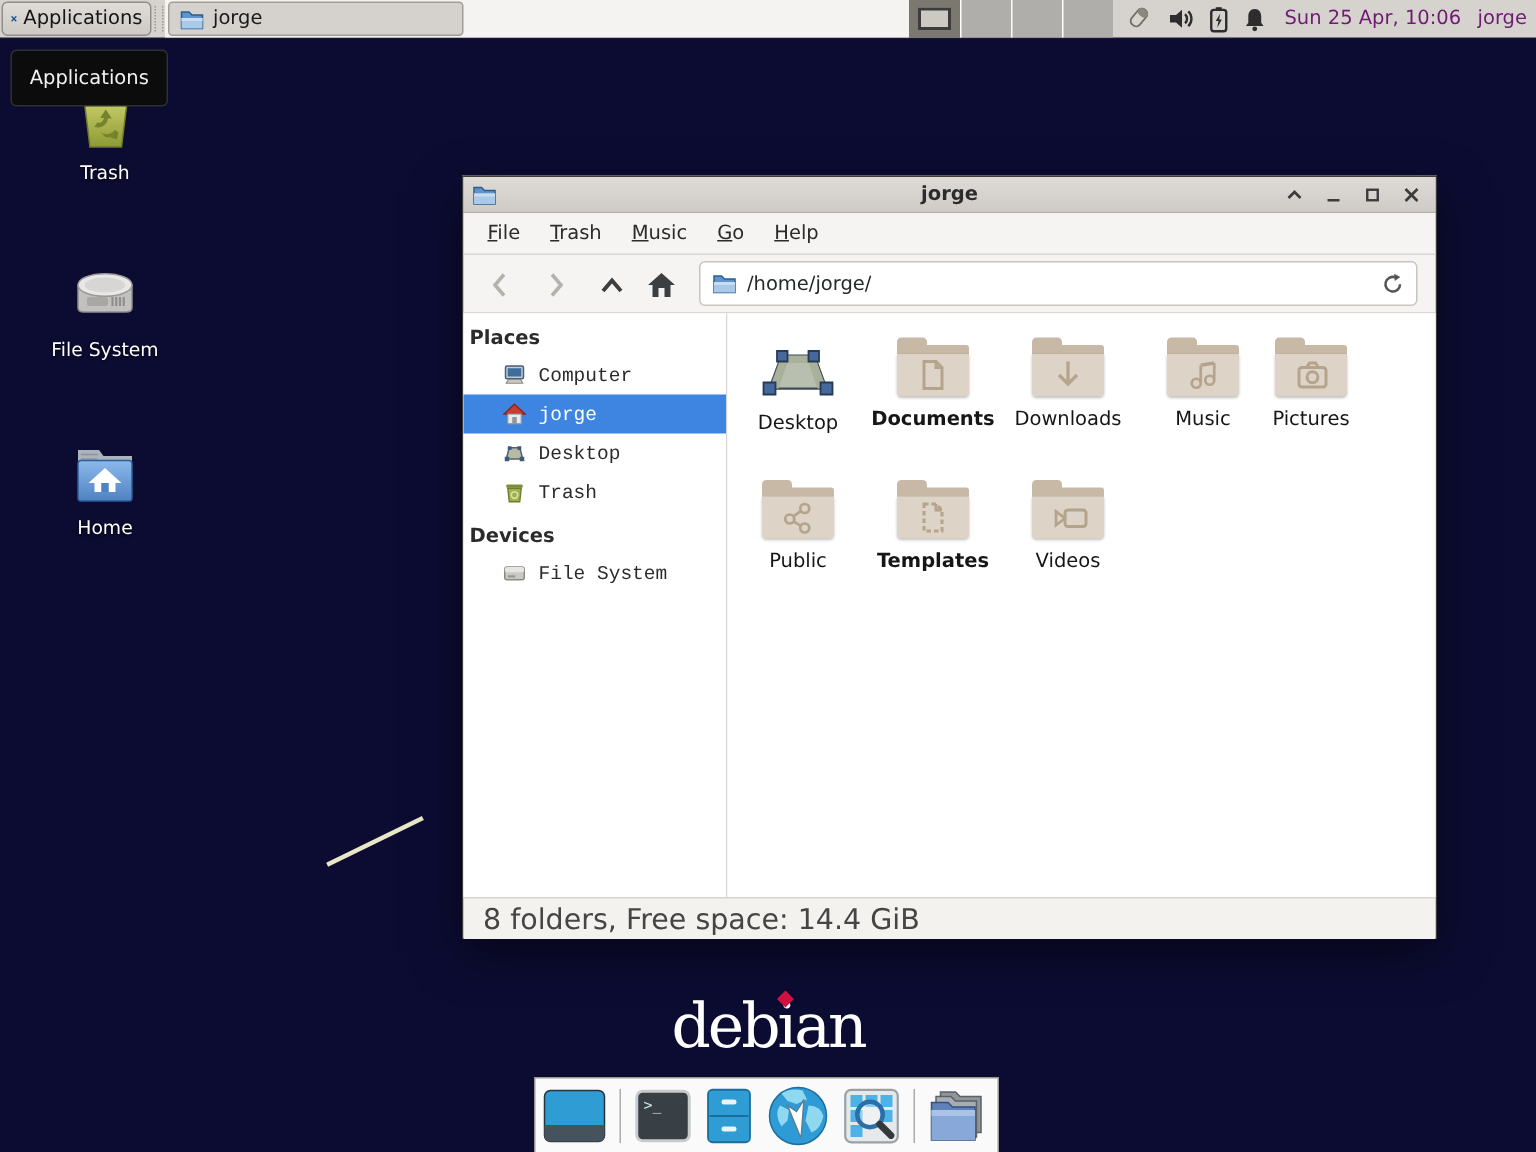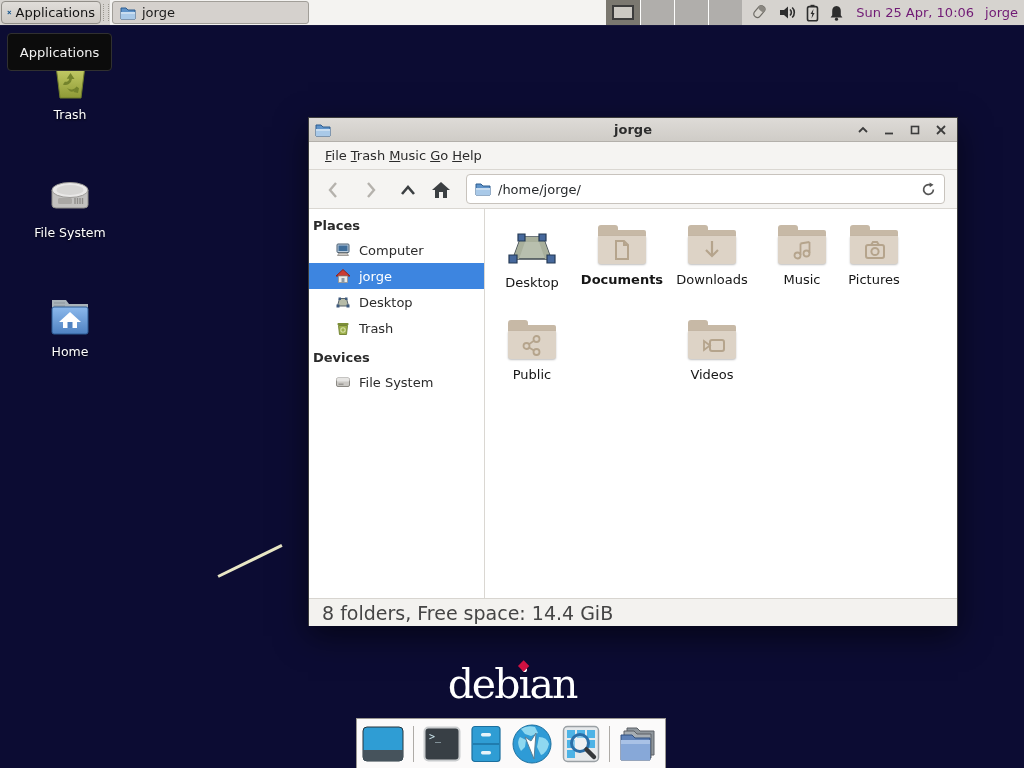--- a/index.html
+++ b/index.html
@@ -53,37 +53,37 @@
             box-shadow:0 10px 30px rgba(0,0,0,.55); }
   .titlebar { position:relative; height:24px; background:linear-gradient(#dedbd7,#cfccc7);
               border-bottom:1px solid #b3b0ab; display:flex; align-items:center; }
   .titlebar .ticon { margin-left:6px; }
   .title { position:absolute; left:0; right:0; text-align:center; font-weight:bold;
            font-size:13px; color:#2c2c2c; }
   .winctl { position:absolute; right:10px; top:0; height:24px; display:flex; gap:13px; align-items:center; }
   .winctl .wbtn { width:13px; height:13px; display:flex; align-items:center; justify-content:center; }
 
   .menubar { height:28px; background:#f5f4f2; border-bottom:1px solid #dad7d2;
-             display:flex; align-items:center; padding-left:14px; }
+             display:flex; align-items:center; padding-left:14px; gap:16px; }
   .menu-item { display:inline-block; font-size:13px; color:#2b2b2b; padding:2px 2px; }
   .menu-item::first-letter { text-decoration:underline; }
 
   .toolbar { position:relative; height:39px; background:#f5f4f2; border-bottom:1px solid #dad7d2; }
   .tbtn { position:absolute; top:7px; width:26px; height:25px; display:flex; align-items:center; justify-content:center; }
   #tb-back { left:11px; } #tb-fwd { left:49px; } #tb-up { left:86px; } #tb-home { left:119px; }
   .pathbar { position:absolute; left:157px; top:4px; width:479px; height:30px; background:#fff;
              border:1px solid #c8c3bd; border-radius:4px; display:flex; align-items:center;
              gap:7px; padding:0 8px; }
   .pathtext { flex:1; font-size:13px; color:#26292c; }
 
   .wbody { position:relative; height:389px; display:flex; background:#fff; }
   .sidebar { position:relative; width:176px; border-right:1px solid #dad7d2; background:#fff; flex:none; }
   .sb-header { padding:9px 0 4px 4px; font-weight:bold; font-size:13px; color:#2b2b2b; }
   .sb-item { height:26px; display:flex; align-items:center; gap:8px; padding-left:26px;
-             font-size:13px; color:#2b2b2b; }
+             font-size:13px; color:#2b2b2b;font-family:Liberation Mono, monospace; }
   .sb-item.selected { background:#3d85e0; color:#fff; }
   .main { position:relative; flex:1; background:#fff; }
   .cell { position:absolute; width:90px; display:flex; flex-direction:column; align-items:center; }
   .cell .clabel { margin-top:8px; font-size:13px; color:#161616; }
   .r1 { top:16px; } .r2 { top:111px; }
   .c0 { left:2px; } .c1 { left:92px;font-weight:bold; } .c2 { left:182px; } .c3 { left:272px; } .c4 { left:344px; }
 
   .folder48 { position:relative; width:48px; height:39px; }
   .folder48 .ftab { position:absolute; left:0; top:0; width:20px; height:7px;
                     background:#c7b9a6; border-radius:3px 3px 0 0; }
@@ -445,20 +445,32 @@
               <circle cx="14.5" cy="5" r="3" fill="none" stroke="#b5a48c" stroke-width="1.8"></circle>
               <circle cx="4.5" cy="12" r="3" fill="none" stroke="#b5a48c" stroke-width="1.8"></circle>
               <circle cx="14.5" cy="18" r="3" fill="none" stroke="#b5a48c" stroke-width="1.8"></circle>
               <line x1="7" y1="10.3" x2="12" y2="6.6" stroke="#b5a48c" stroke-width="1.8"></line>
               <line x1="7" y1="13.6" x2="12" y2="16.6" stroke="#b5a48c" stroke-width="1.8"></line>
             </svg>
           </div>
           <div class="clabel">Public</div>
         </div>
 
+        <div class="cell r2 c1">
+          <div class="folder48">
+            <div class="ftab"></div>
+              <div class="fback"></div>
+              <div class="fbody"></div>
+            <svg class="emblem" width="20" height="22" viewBox="0 0 20 22">
+              <path d="M4 2 H12 L16 6 V20 H4 Z" fill="none" stroke="#b5a48c" stroke-width="2" stroke-dasharray="3 2"></path>
+              <path d="M12 2 V6 H16" fill="none" stroke="#b5a48c" stroke-width="2"></path>
+            </svg>
+          </div>
+          <div class="clabel">Templates</div>
+        </div>
 
         <div class="cell r2 c2">
           <div class="folder48">
             <div class="ftab"></div>
               <div class="fback"></div>
               <div class="fbody"></div>
             <svg class="emblem" width="24" height="22" viewBox="0 0 24 22">
               <rect x="8" y="6" width="14" height="11" rx="2" fill="none" stroke="#b5a48c" stroke-width="2"></rect>
               <polygon points="8,11.5 2,7 2,16" fill="none" stroke="#b5a48c" stroke-width="1.8"></polygon>
             </svg>

